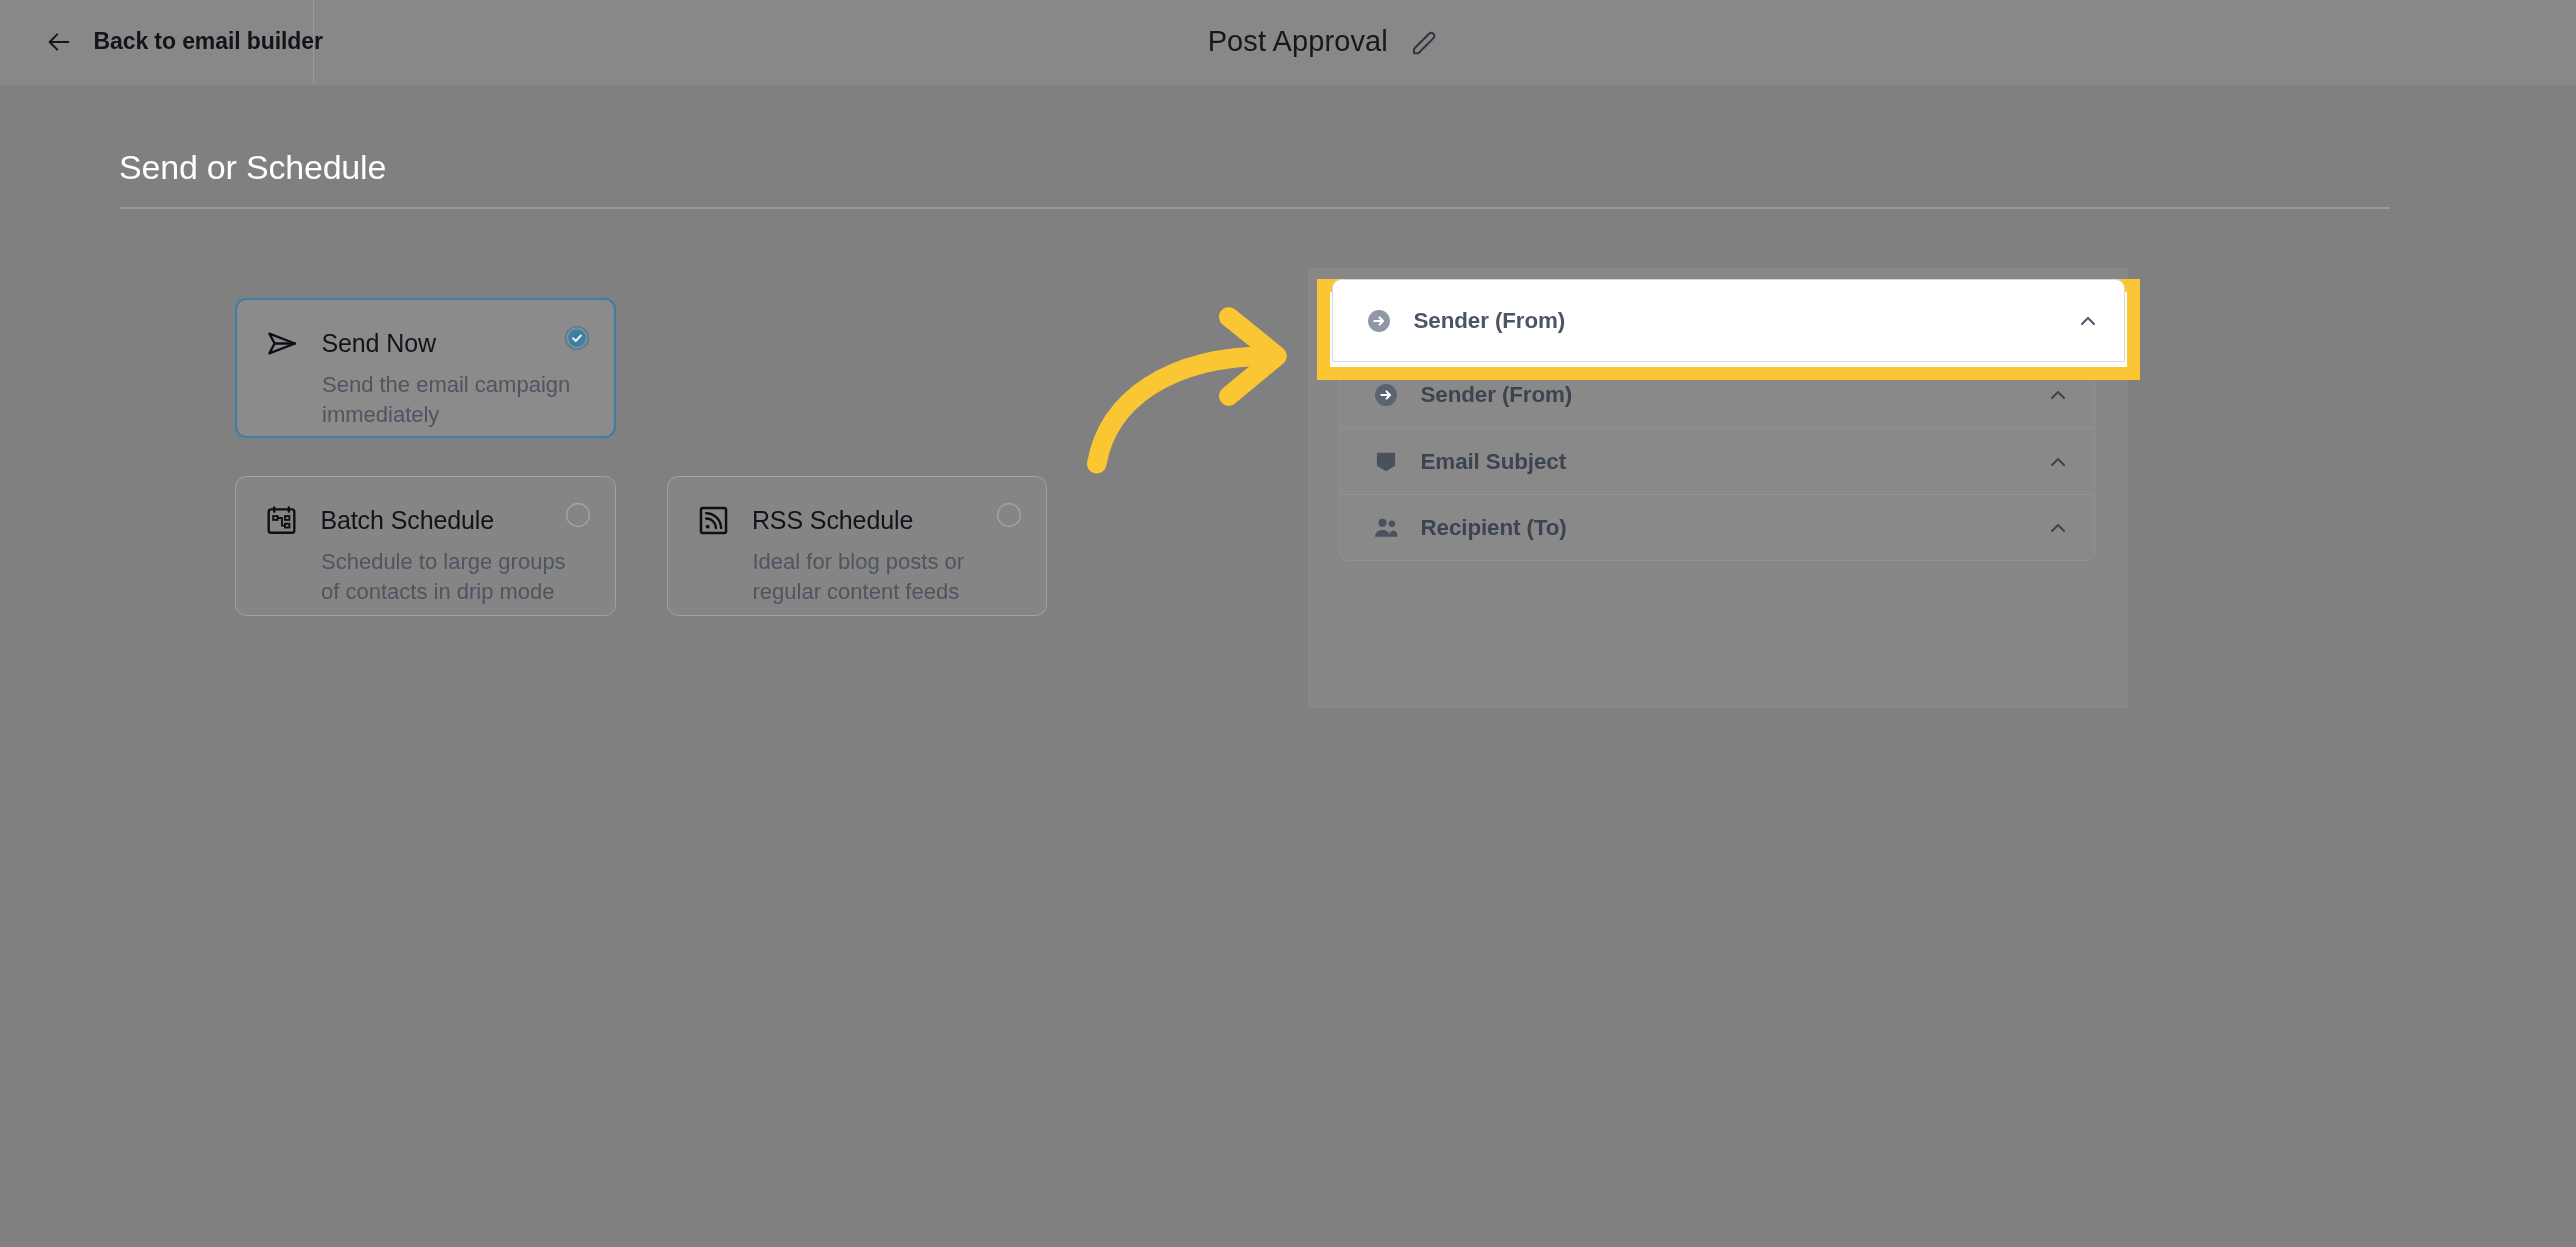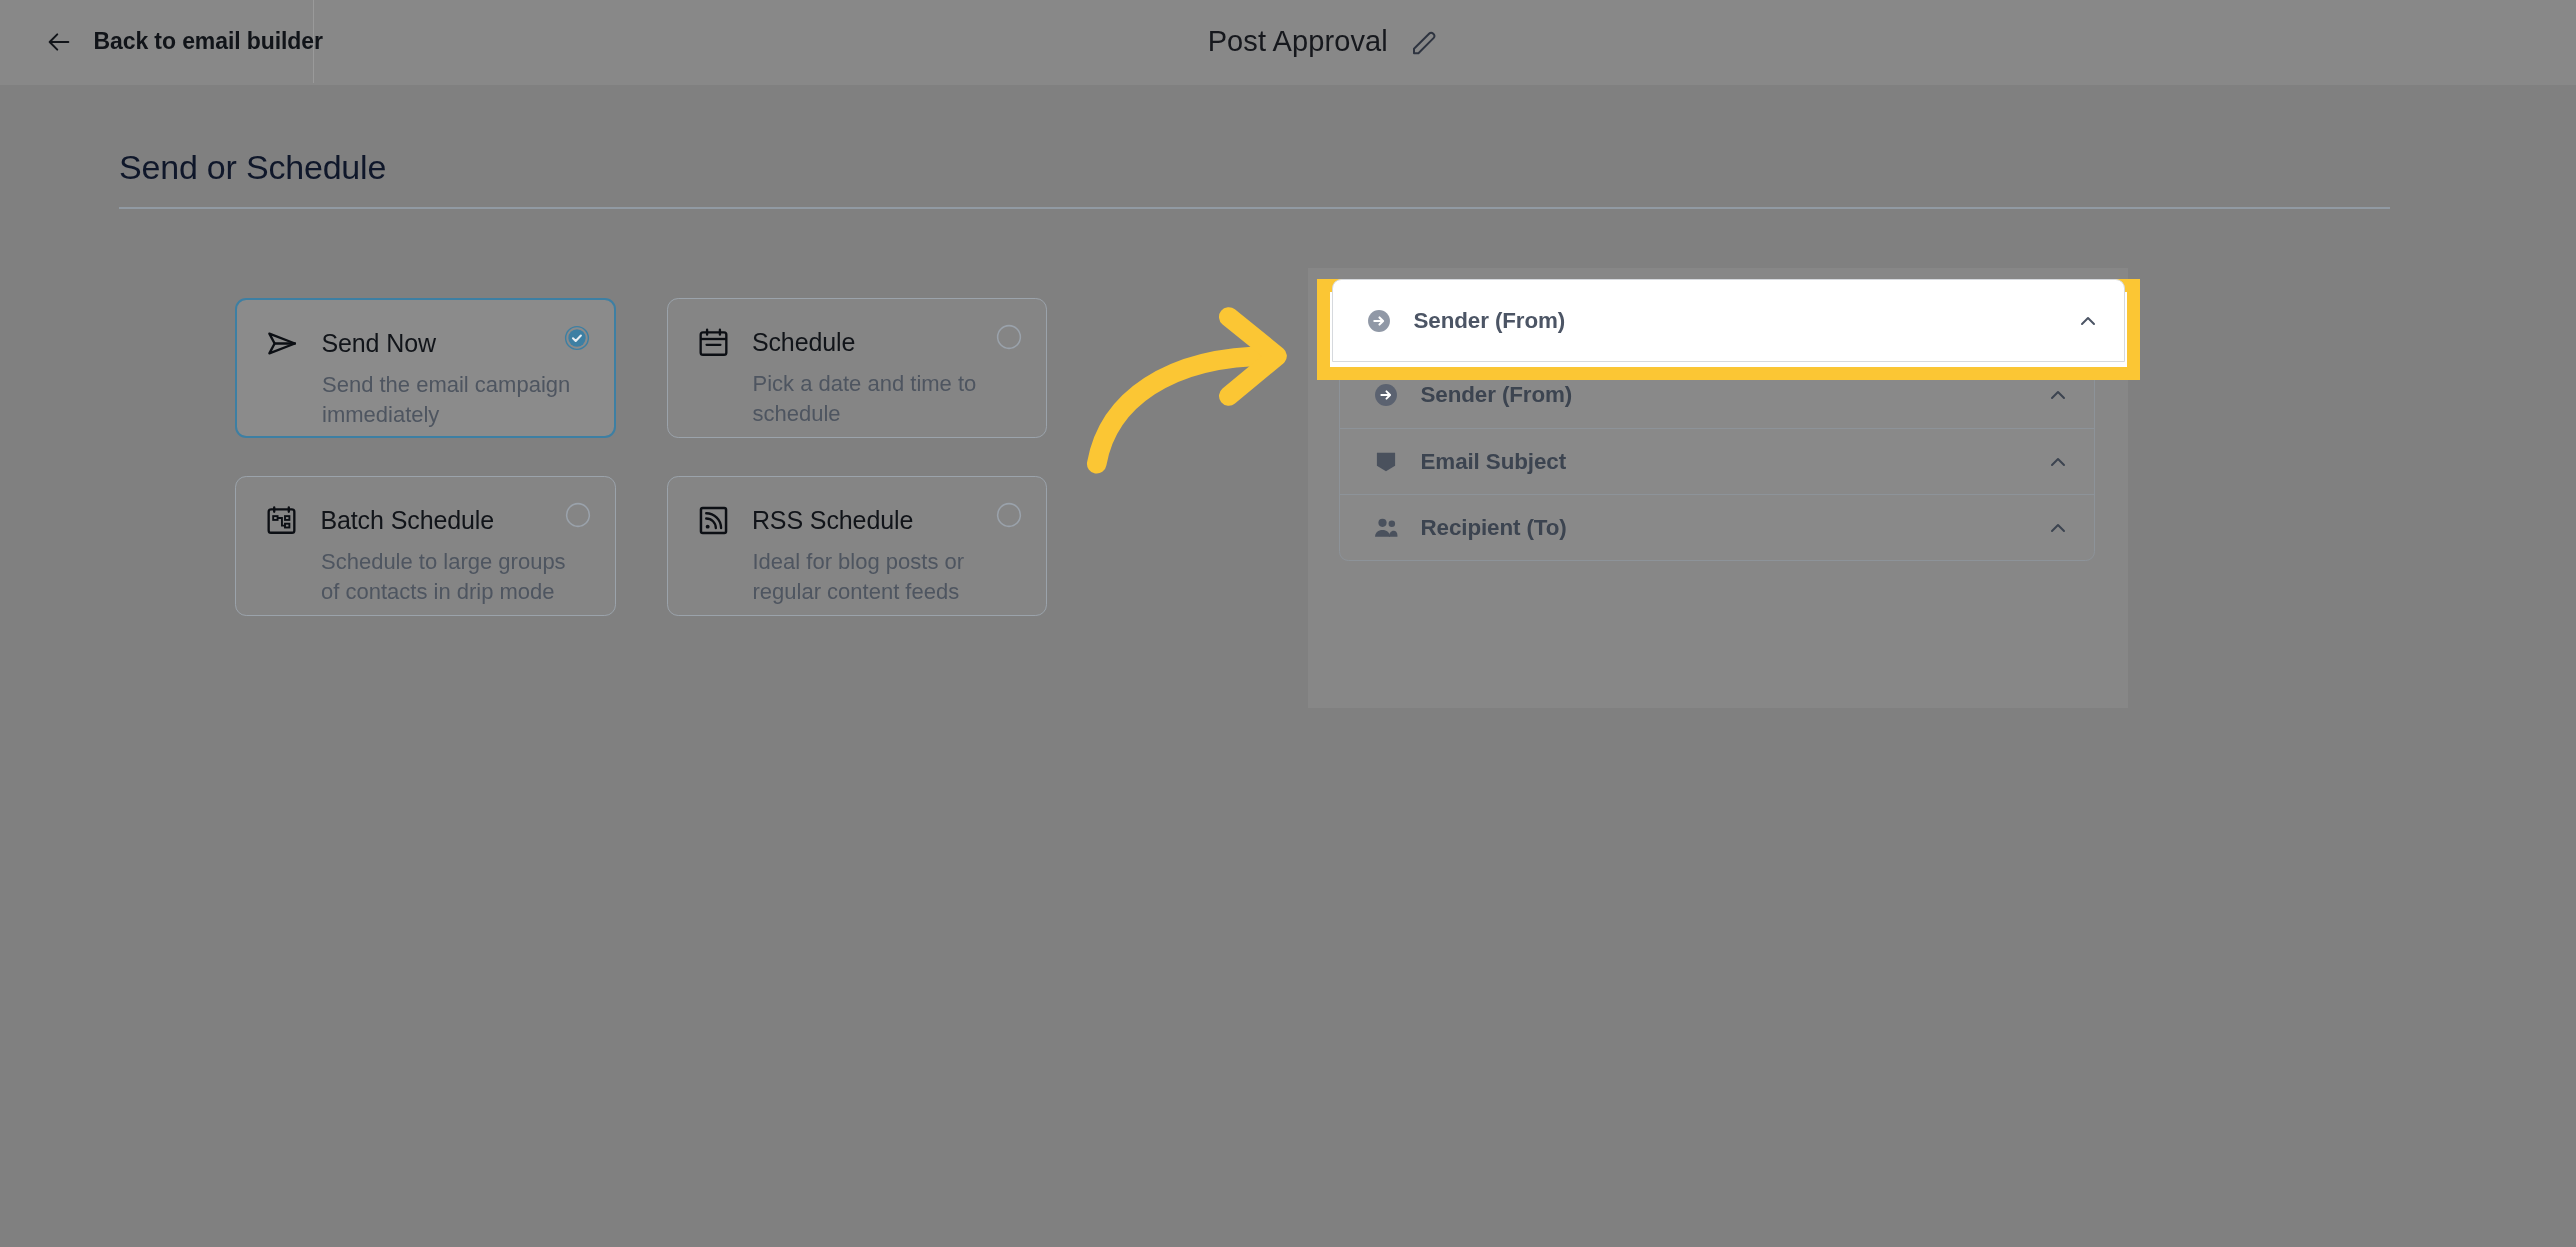--- a/index.html
+++ b/index.html
@@ -79,21 +79,21 @@
     left: 0; top: 85px;
     width: 2576px;
     height: 1162px;
     background: #808080;
   }
 
   #section-title {
     position: absolute;
     left: 119px; top: 63px;
     font-size: 34px;
-    color: #0f172a;
+    color: #ffffff;
     letter-spacing: -0.2px;
   }
   #section-divider {
     position: absolute;
     left: 119px; top: 122px;
     width: 2271px; height: 1.9px;
     background: #919aa3;
   }
 
   
@@ -275,35 +275,20 @@
             <span class="card-title">Send Now</span>
           </div>
           <div class="card-desc">Send the email campaign immediately</div>
           <svg class="radio" viewBox="0 0 24 24">
             <circle cx="12" cy="12" r="10.5" fill="none" stroke="#3d7fa3" stroke-width="1.3"></circle>
             <circle cx="12" cy="12" r="8" fill="#3d7fa3"></circle>
             <path d="M8.3 12.2l2.5 2.5 4.8-5.0" fill="none" stroke="#e8eef2" stroke-width="1.9" stroke-linecap="round" stroke-linejoin="round"></path>
           </svg>
         </div>
 
-        <div class="opt-card">
-          <div class="card-top">
-            <svg class="card-ico" viewBox="0 0 24 24">
-              <rect x="3.2" y="5.0" width="17.6" height="15.4" rx="1.6" fill="none" stroke="#0c0f14" stroke-width="1.6"></rect>
-              <path d="M3.2 9.6h17.6" fill="none" stroke="#0c0f14" stroke-width="1.6"></path>
-              <path d="M7.6 3.2v3.4M16.4 3.2v3.4" fill="none" stroke="#0c0f14" stroke-width="1.6" stroke-linecap="round"></path>
-              <path d="M7.2 13.6h9.6" fill="none" stroke="#0c0f14" stroke-width="1.5" stroke-linecap="round"></path>
-            </svg>
-            <span class="card-title">Schedule</span>
-          </div>
-          <div class="card-desc">Pick a date and time to schedule</div>
-          <svg class="radio" viewBox="0 0 24 24">
-            <circle cx="12" cy="12" r="10.5" fill="none" stroke="#9aa2ab" stroke-width="1.4"></circle>
-          </svg>
-        </div>
 
       </div>
 
       <div class="card-row">
 
         <div class="opt-card">
           <div class="card-top">
             <svg class="card-ico" viewBox="0 0 24 24">
               <rect x="3.2" y="4.4" width="17.6" height="16.0" rx="1.6" fill="none" stroke="#0c0f14" stroke-width="1.6"></rect>
               <path d="M7.0 3.0v3.0M17.0 3.0v3.0" fill="none" stroke="#0c0f14" stroke-width="1.6" stroke-linecap="round"></path>

